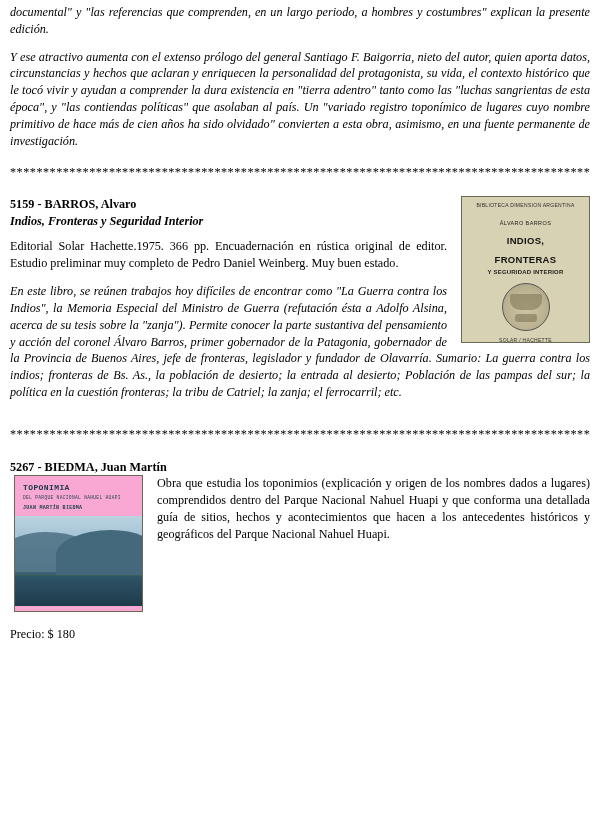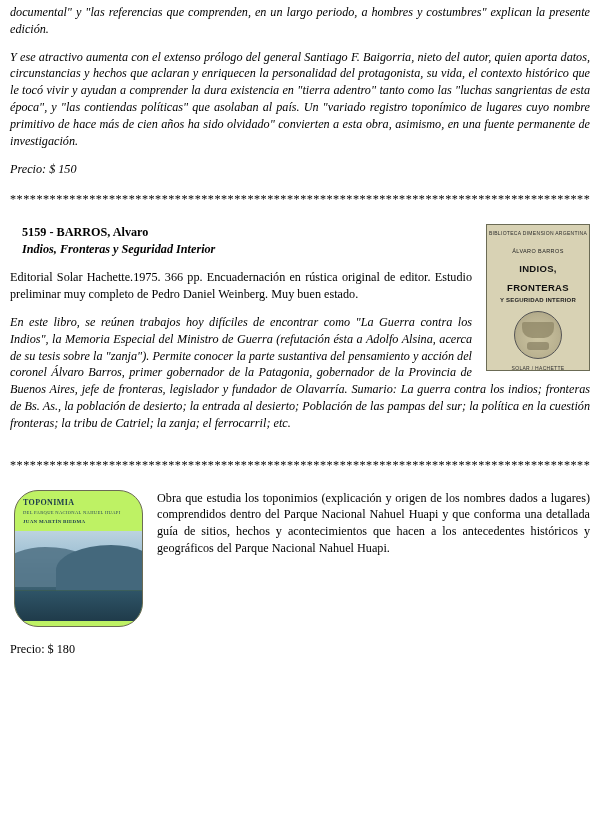--- a/index.html
+++ b/index.html
@@ -44,21 +44,21 @@
     white-space: nowrap;
     overflow: hidden;
     width: 100%;
   }
   .entry {
     position: relative;
     margin-bottom: 2px;
   }
   .entry-head {
     font-weight: bold;
-    margin: 12px;
+    margin: 0;
     line-height: 1.35;
   }
   .entry-code {
     font-weight: bold;
     font-style: normal;
   }
   .entry-title {
     font-weight: bold;
     font-style: italic;
     display: block;
@@ -76,21 +76,21 @@
   
   .cover {
     box-sizing: border-box;
     border: 1px solid #6b6b55;
     position: relative;
     overflow: hidden;
   }
   .cover-right {
     float: right;
     margin: 0 0 6px 14px;
-    width: 104px;
+    width: 129px;
     height: 147px;
   }
   .cover-left {
     float: left;
     margin: 0 14px 8px 4px;
     width: 129px;
     height: 137px;
   }
 
   
@@ -156,23 +156,22 @@
   }
   .cv1 .cv1-pub {
     font-size: 5px;
     color: #333;
     margin-top: 6px;
     letter-spacing: .3px;
   }
 
   
   .cv2 {
-    background: #bef264;
-    font-family: Liberation Serif, serif;
-    border-radius: 24px;
+    background: #f9a8d4;
+    font-family: Liberation Mono, monospace;
   }
   .cv2 .cv2-head {
     padding: 6px 6px 0 8px;
   }
   .cv2 .cv2-title {
     font-size: 8px;
     font-weight: bold;
     color: #1b3a4b;
     letter-spacing: .4px;
   }
@@ -237,21 +236,20 @@
   }
 </style>
 </head>
 <body>
 
 <div class="page">
 
   <div class="intro-block">
     <p class="ital">documental" y "las referencias que comprenden, en un largo periodo, a hombres y costumbres" explican la presente edición.</p>
     <p class="ital">Y ese atractivo aumenta con el extenso prólogo del general Santiago F. Baigorria, nieto del autor, quien aporta datos, circunstancias y hechos que aclaran y enriquecen la personalidad del protagonista, su vida, el contexto histórico que le tocó vivir y ayudan a comprender la dura existencia en "tierra adentro" tanto como las "luchas sangrientas de esta época", y "las contiendas políticas" que asolaban al país. Un "variado registro toponímico de lugares cuyo nombre primitivo de hace más de cien años ha sido olvidado" convierten a esta obra, asimismo, en una fuente permanente de investigación.</p>
-    <p class="price">Precio:  $  150</p>
   </div>
 
   <div class="sep">*****************************************************************************************************</div>
 
   <div class="entry clearfix">
 
     <div class="cover cover-right cv1">
       <div class="cv1-top">BIBLIOTECA DIMENSION ARGENTINA</div>
       <div class="cv1-author">ÁLVARO BARROS</div>
       <div class="cv1-title">INDIOS,</div>
@@ -268,20 +266,21 @@
 
     <p class="body-text">Editorial Solar Hachette.1975. 366 pp. Encuadernación en rústica original de editor.  Estudio preliminar muy completo de Pedro Daniel Weinberg.   Muy buen estado.</p>
     <p class="body-text ital">En este libro, se reúnen trabajos hoy difíciles de encontrar como "La Guerra contra los Indios", la Memoria Especial del Ministro de Guerra (refutación ésta a Adolfo Alsina, acerca de su tesis sobre la "zanja"). Permite conocer la parte sustantiva del pensamiento y acción del coronel Álvaro Barros, primer gobernador de la Patagonia, gobernador de la Provincia de Buenos Aires, jefe de fronteras, legislador y fundador de Olavarría.   Sumario: La guerra contra los indios; fronteras de Bs. As., la población de desierto; la entrada al desierto; Población de las pampas del sur; la política en la cuestión fronteras; la tribu de Catriel; la zanja; el ferrocarril; etc.</p>
   </div>
 
   <div class="sep">*****************************************************************************************************</div>
 
   <div class="entry clearfix">
 
     <p class="entry-head">
+      <span class="entry-code">5267 - BIEDMA, Juan Martín</span>
     </p>
 
     <div class="cover cover-left cv2">
       <div class="cv2-head">
         <div class="cv2-title">TOPONIMIA</div>
         <div class="cv2-sub">DEL PARQUE NACIONAL NAHUEL HUAPI</div>
         <div class="cv2-author">JUAN MARTÍN BIEDMA</div>
       </div>
       <div class="cv2-photo">
         <div class="mt1"></div>

